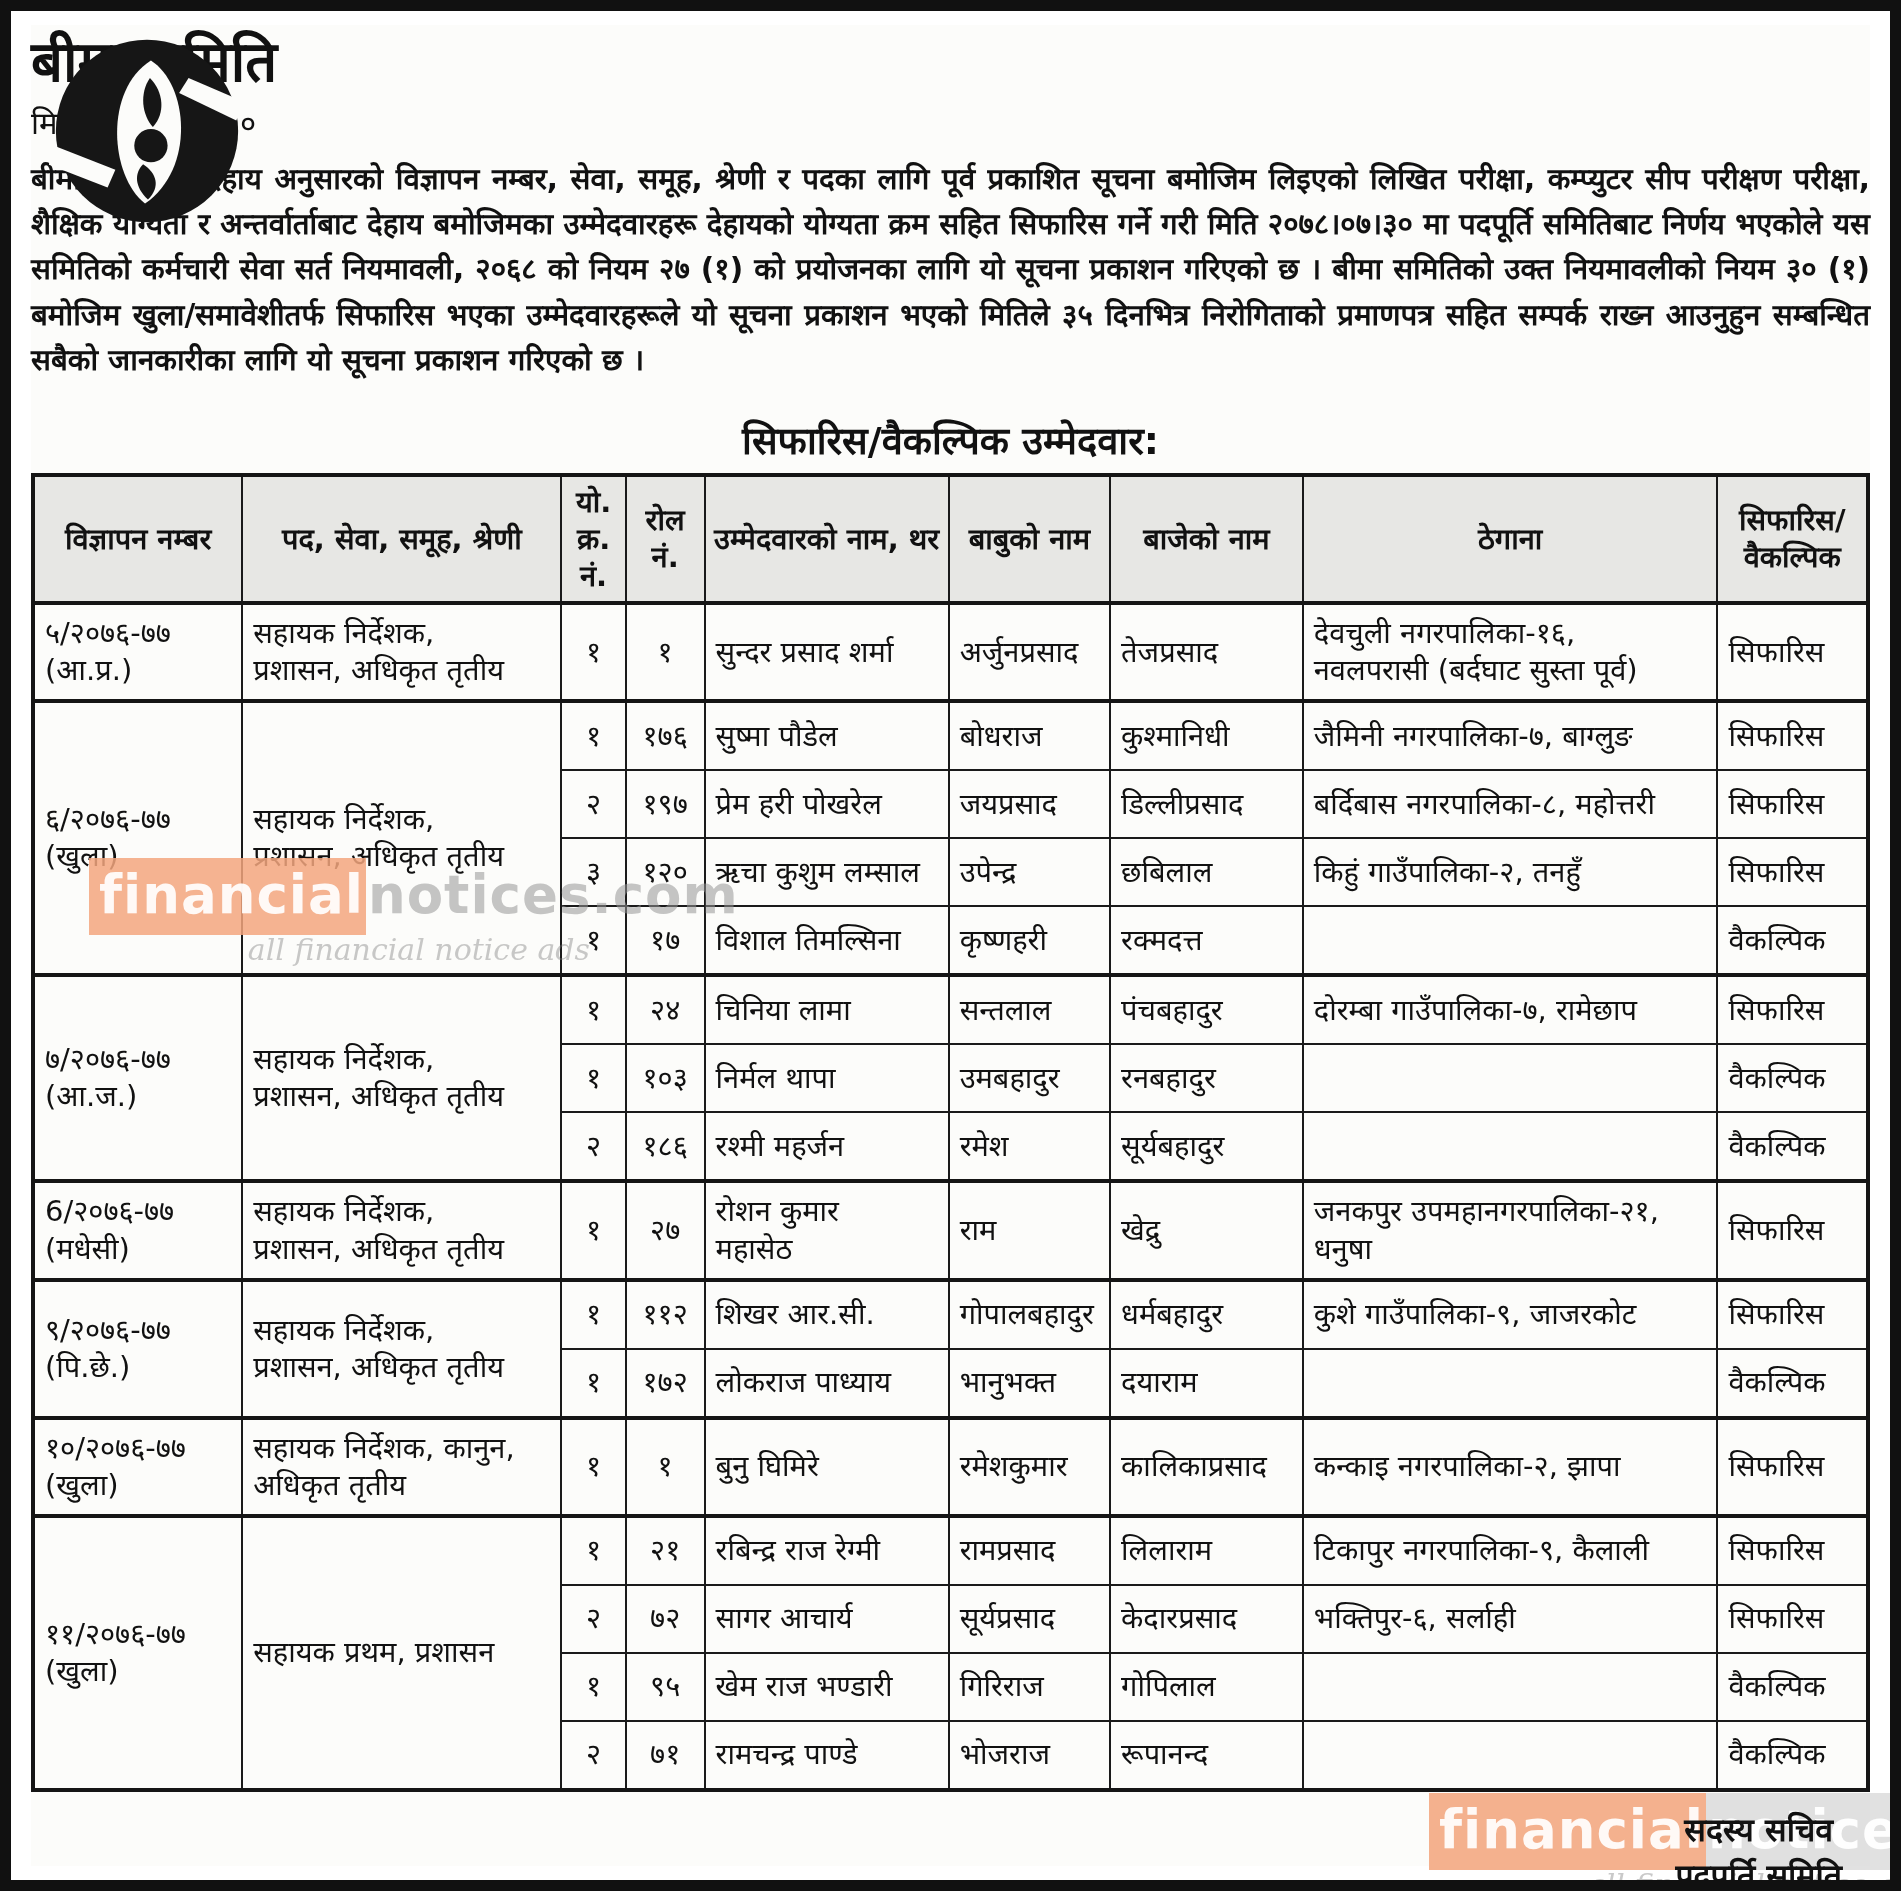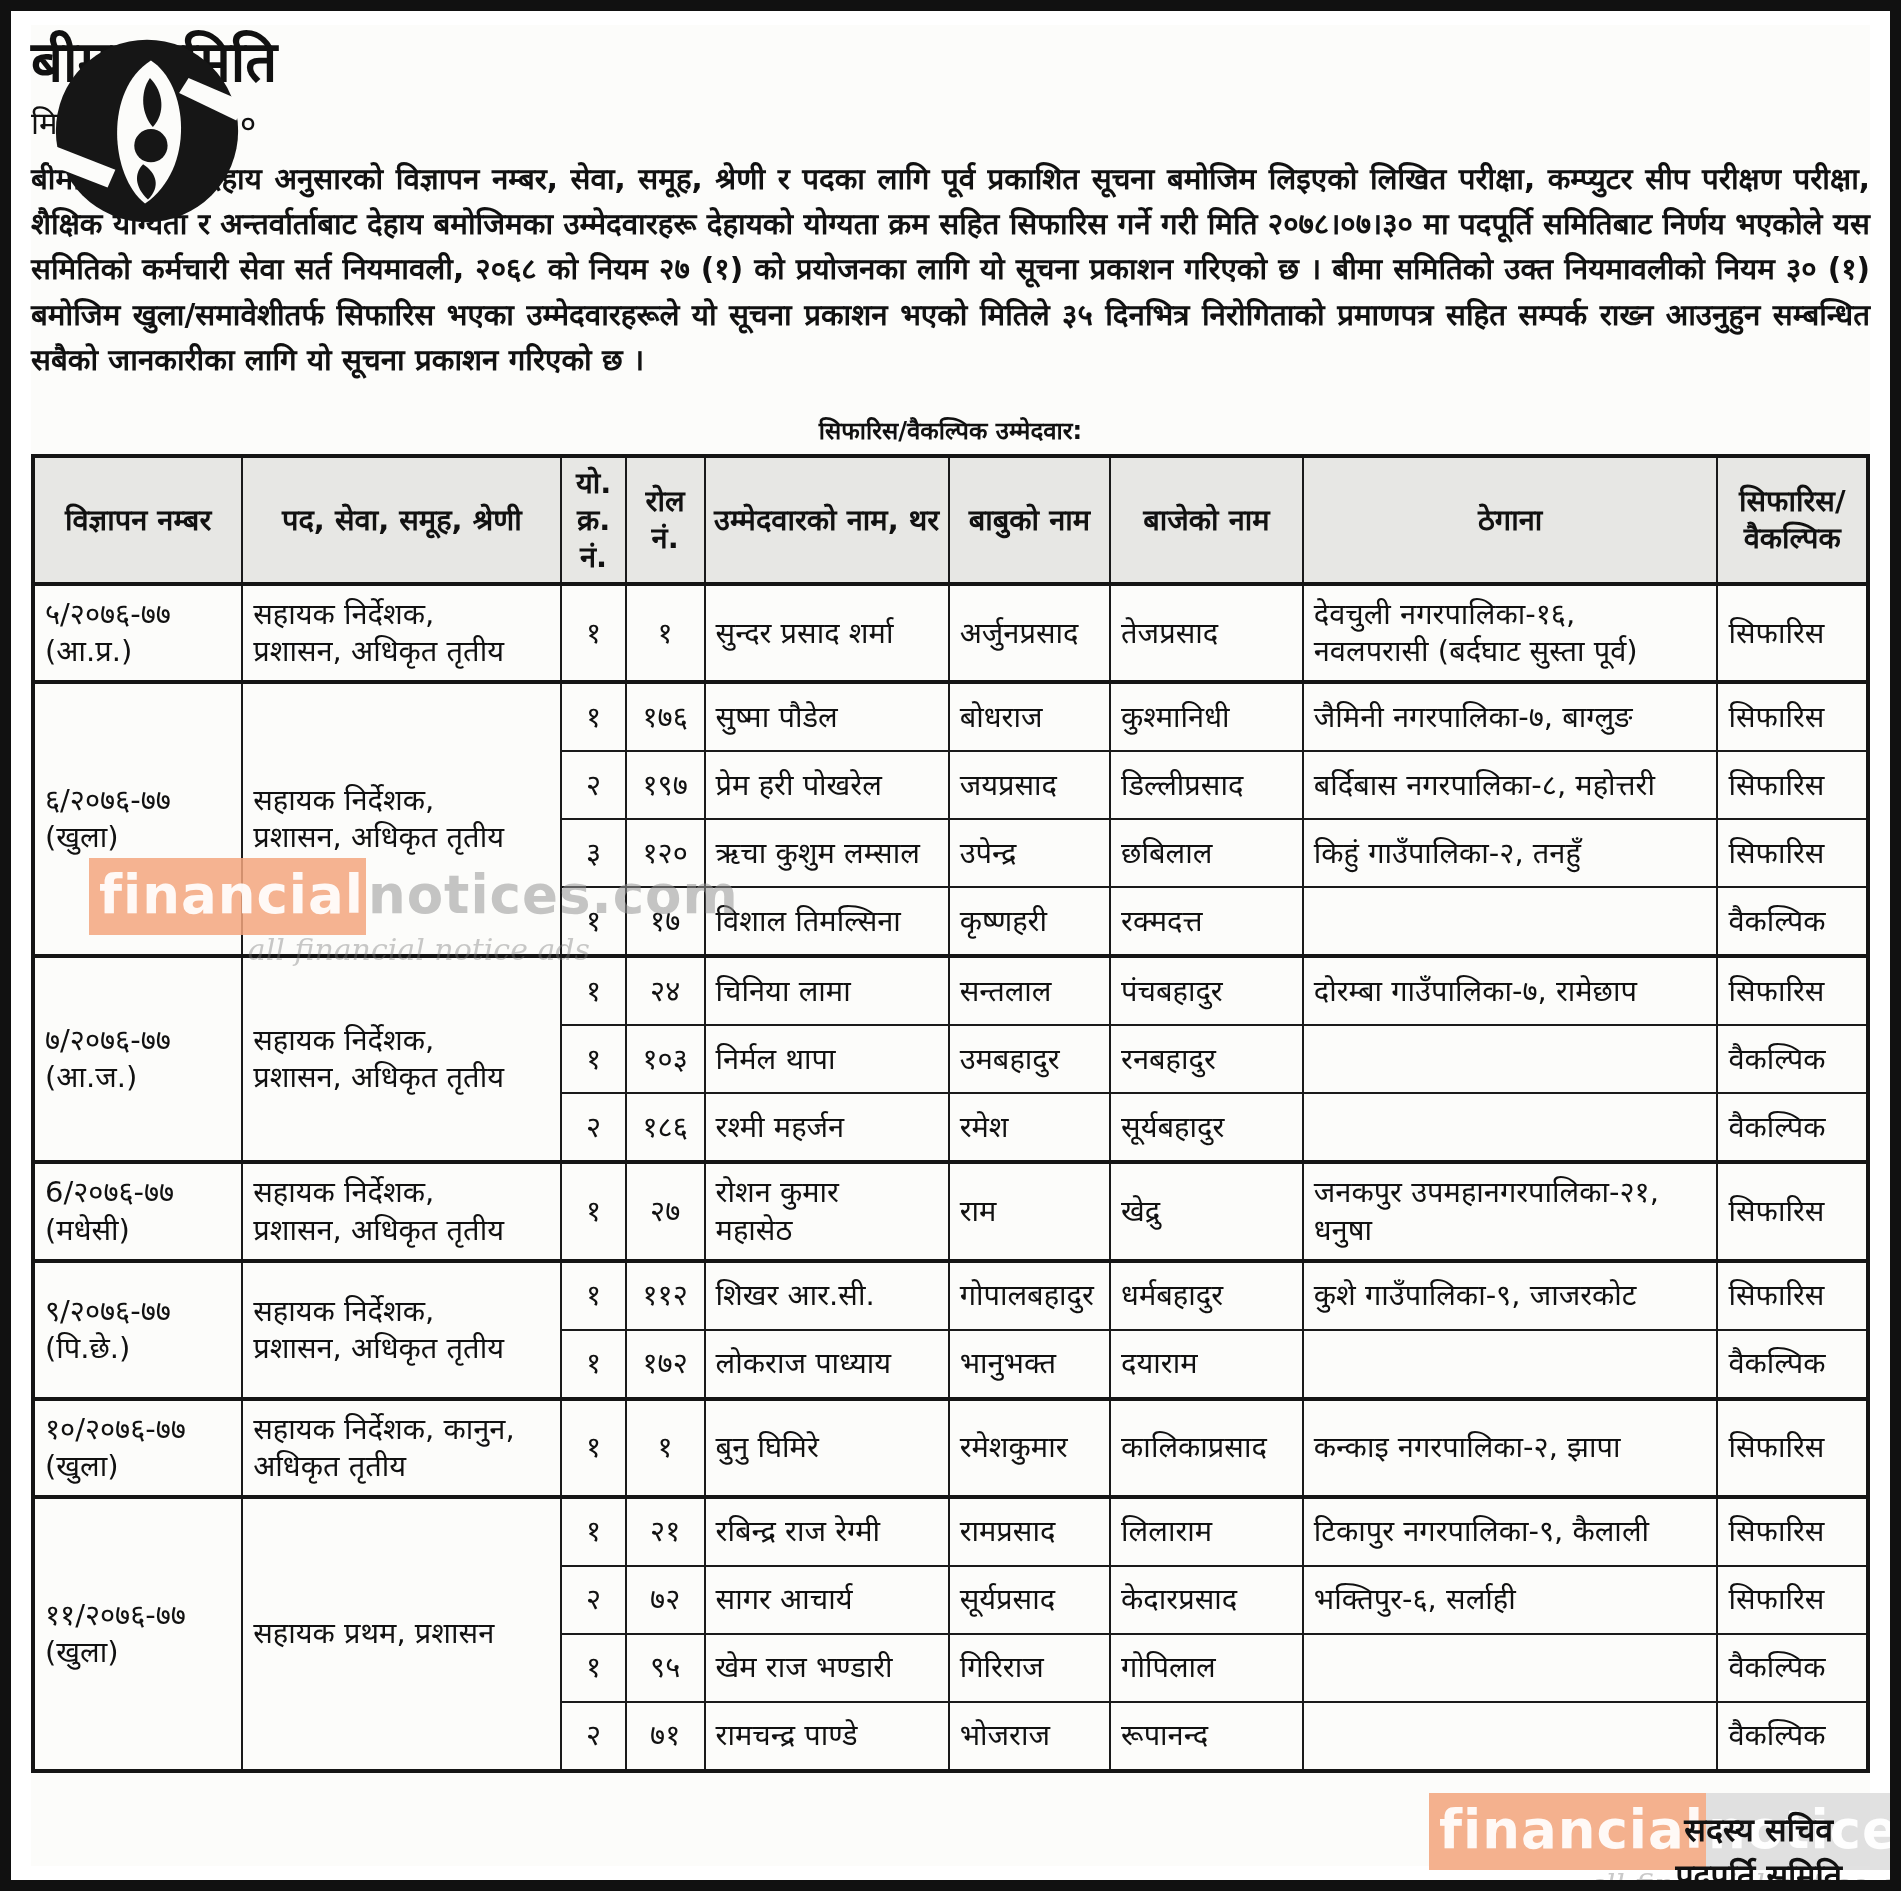--- a/index.html
+++ b/index.html
@@ -26,21 +26,21 @@
   }
   .notice-date{font-size:31px;font-weight:normal;margin-top:8px;}
 
   
   .notice-body{
     font-size:29.5px;font-weight:600;line-height:1.54;
     text-align:justify;margin-top:14px;
     white-space:normal;
   }
   .table-caption{
-    text-align:center;font-size:24px;font-weight:bold;margin:10px 0 8px 0;
+    text-align:center;font-size:38px;font-weight:bold;margin:10px 0 8px 0;
   }
 
   
   table.results{
     width:100%;border-collapse:collapse;table-layout:fixed;
     border:4px solid #151515;
   }
   .results th,.results td{
     border:2px solid #1a1a1a;
     padding:10px 10px;

